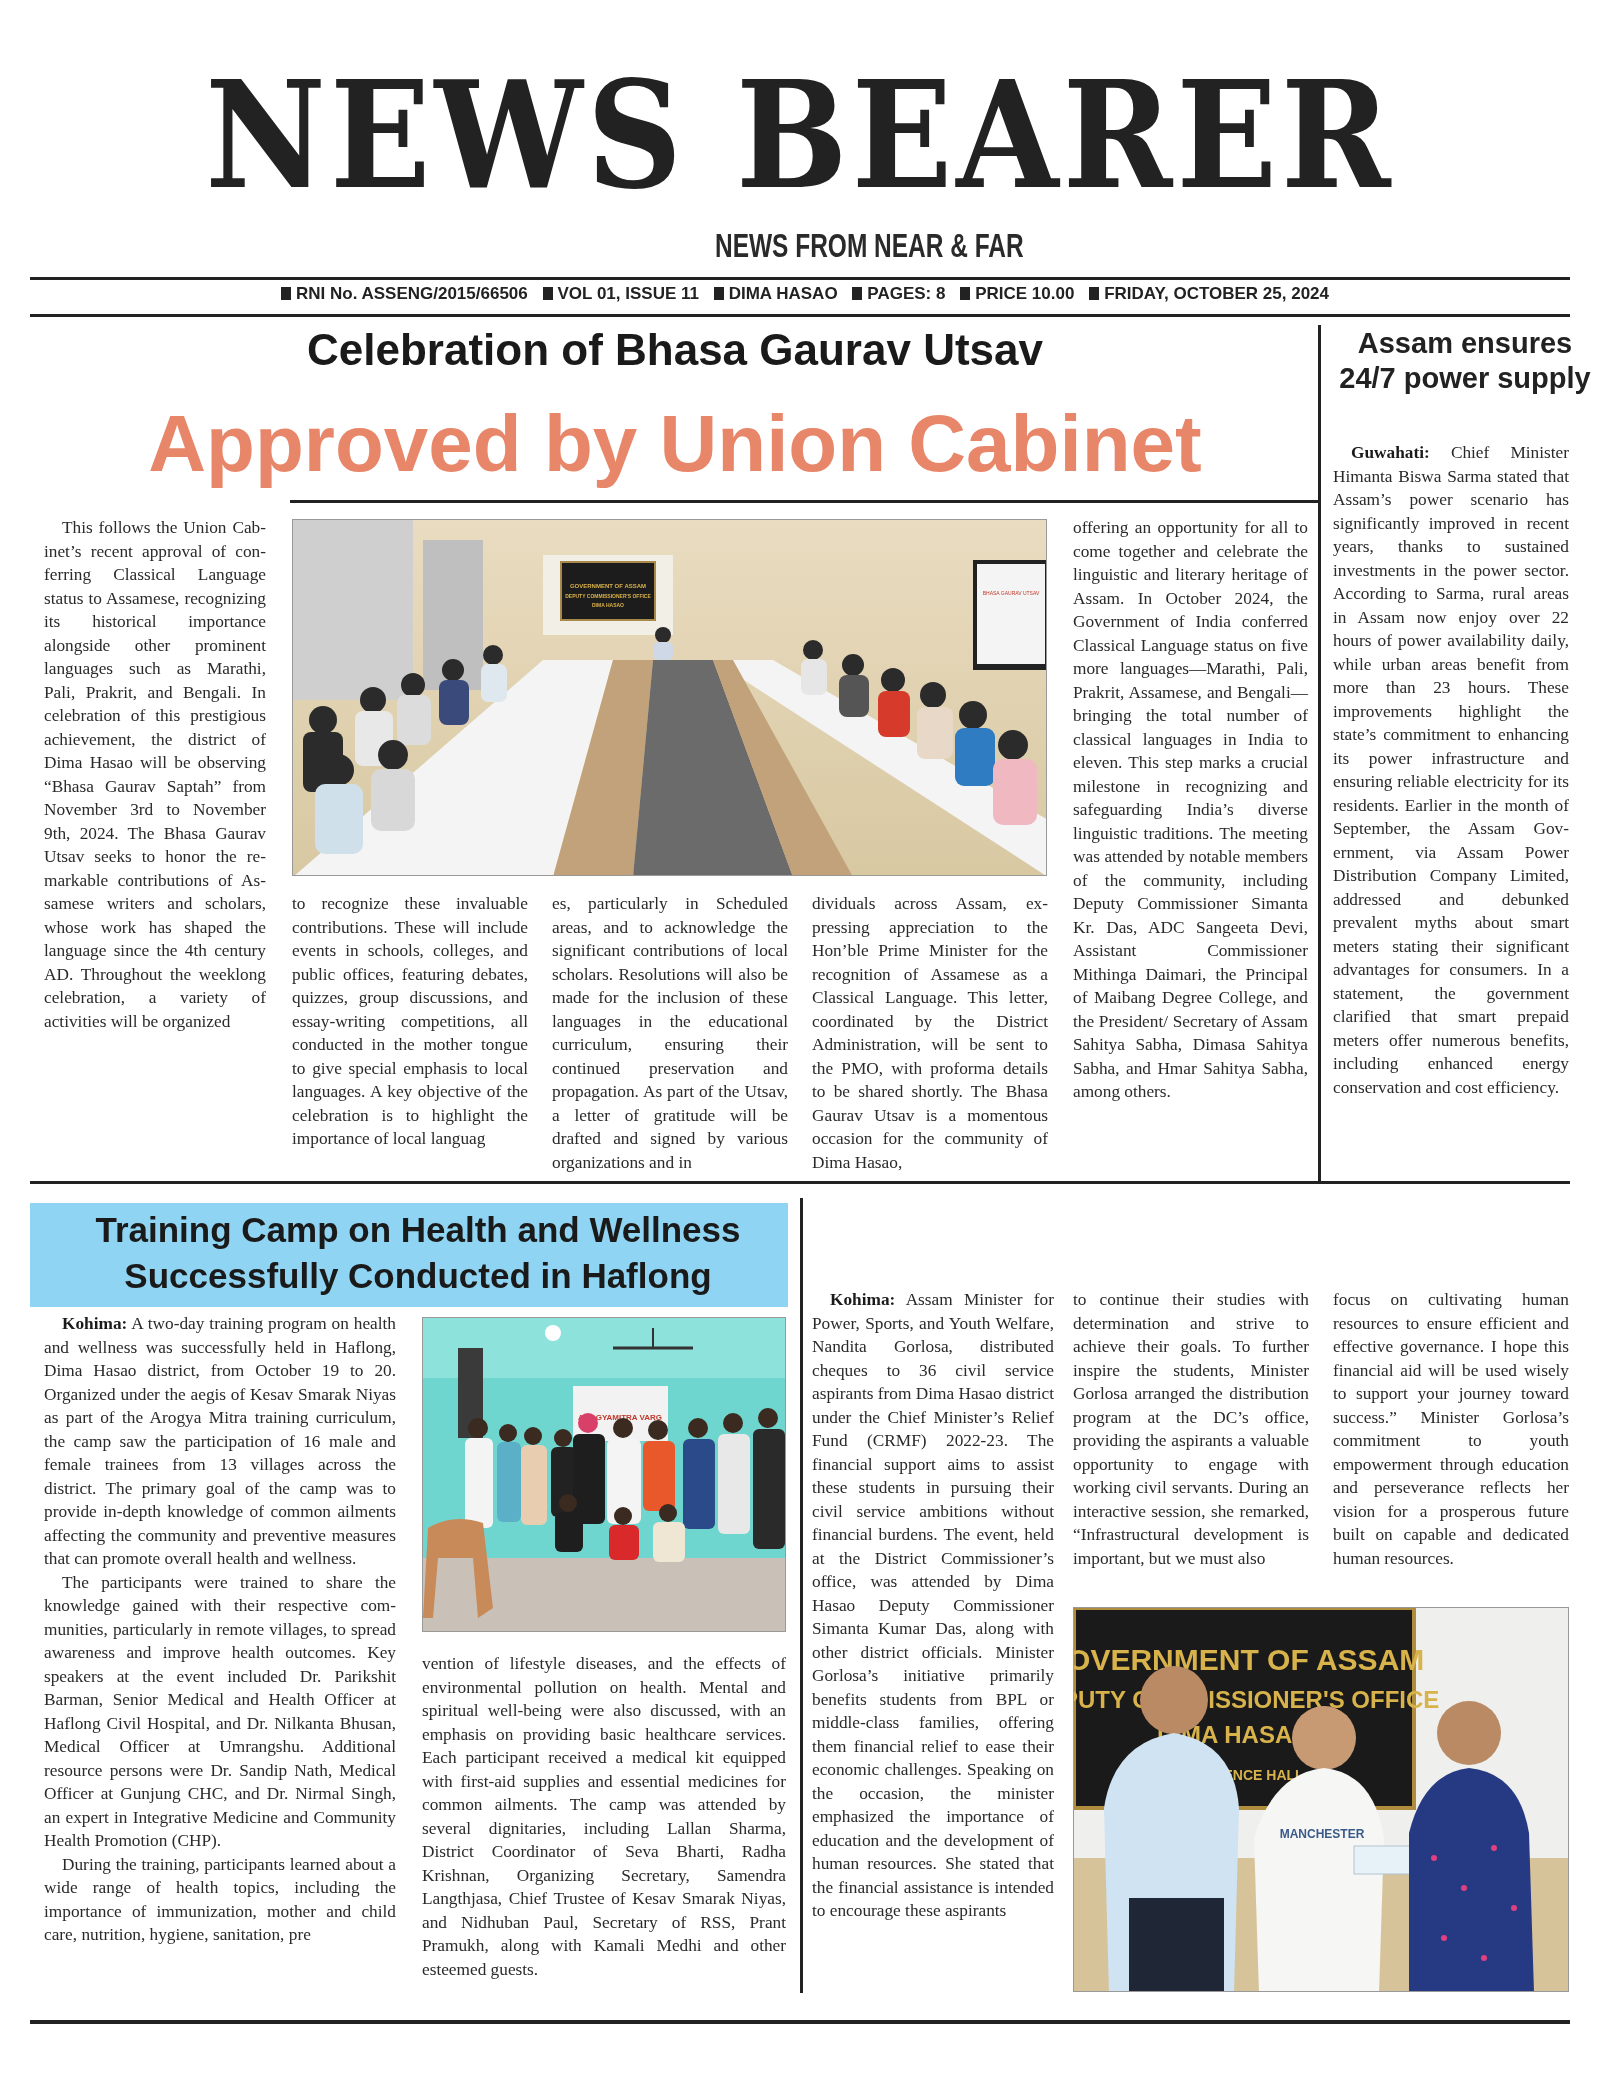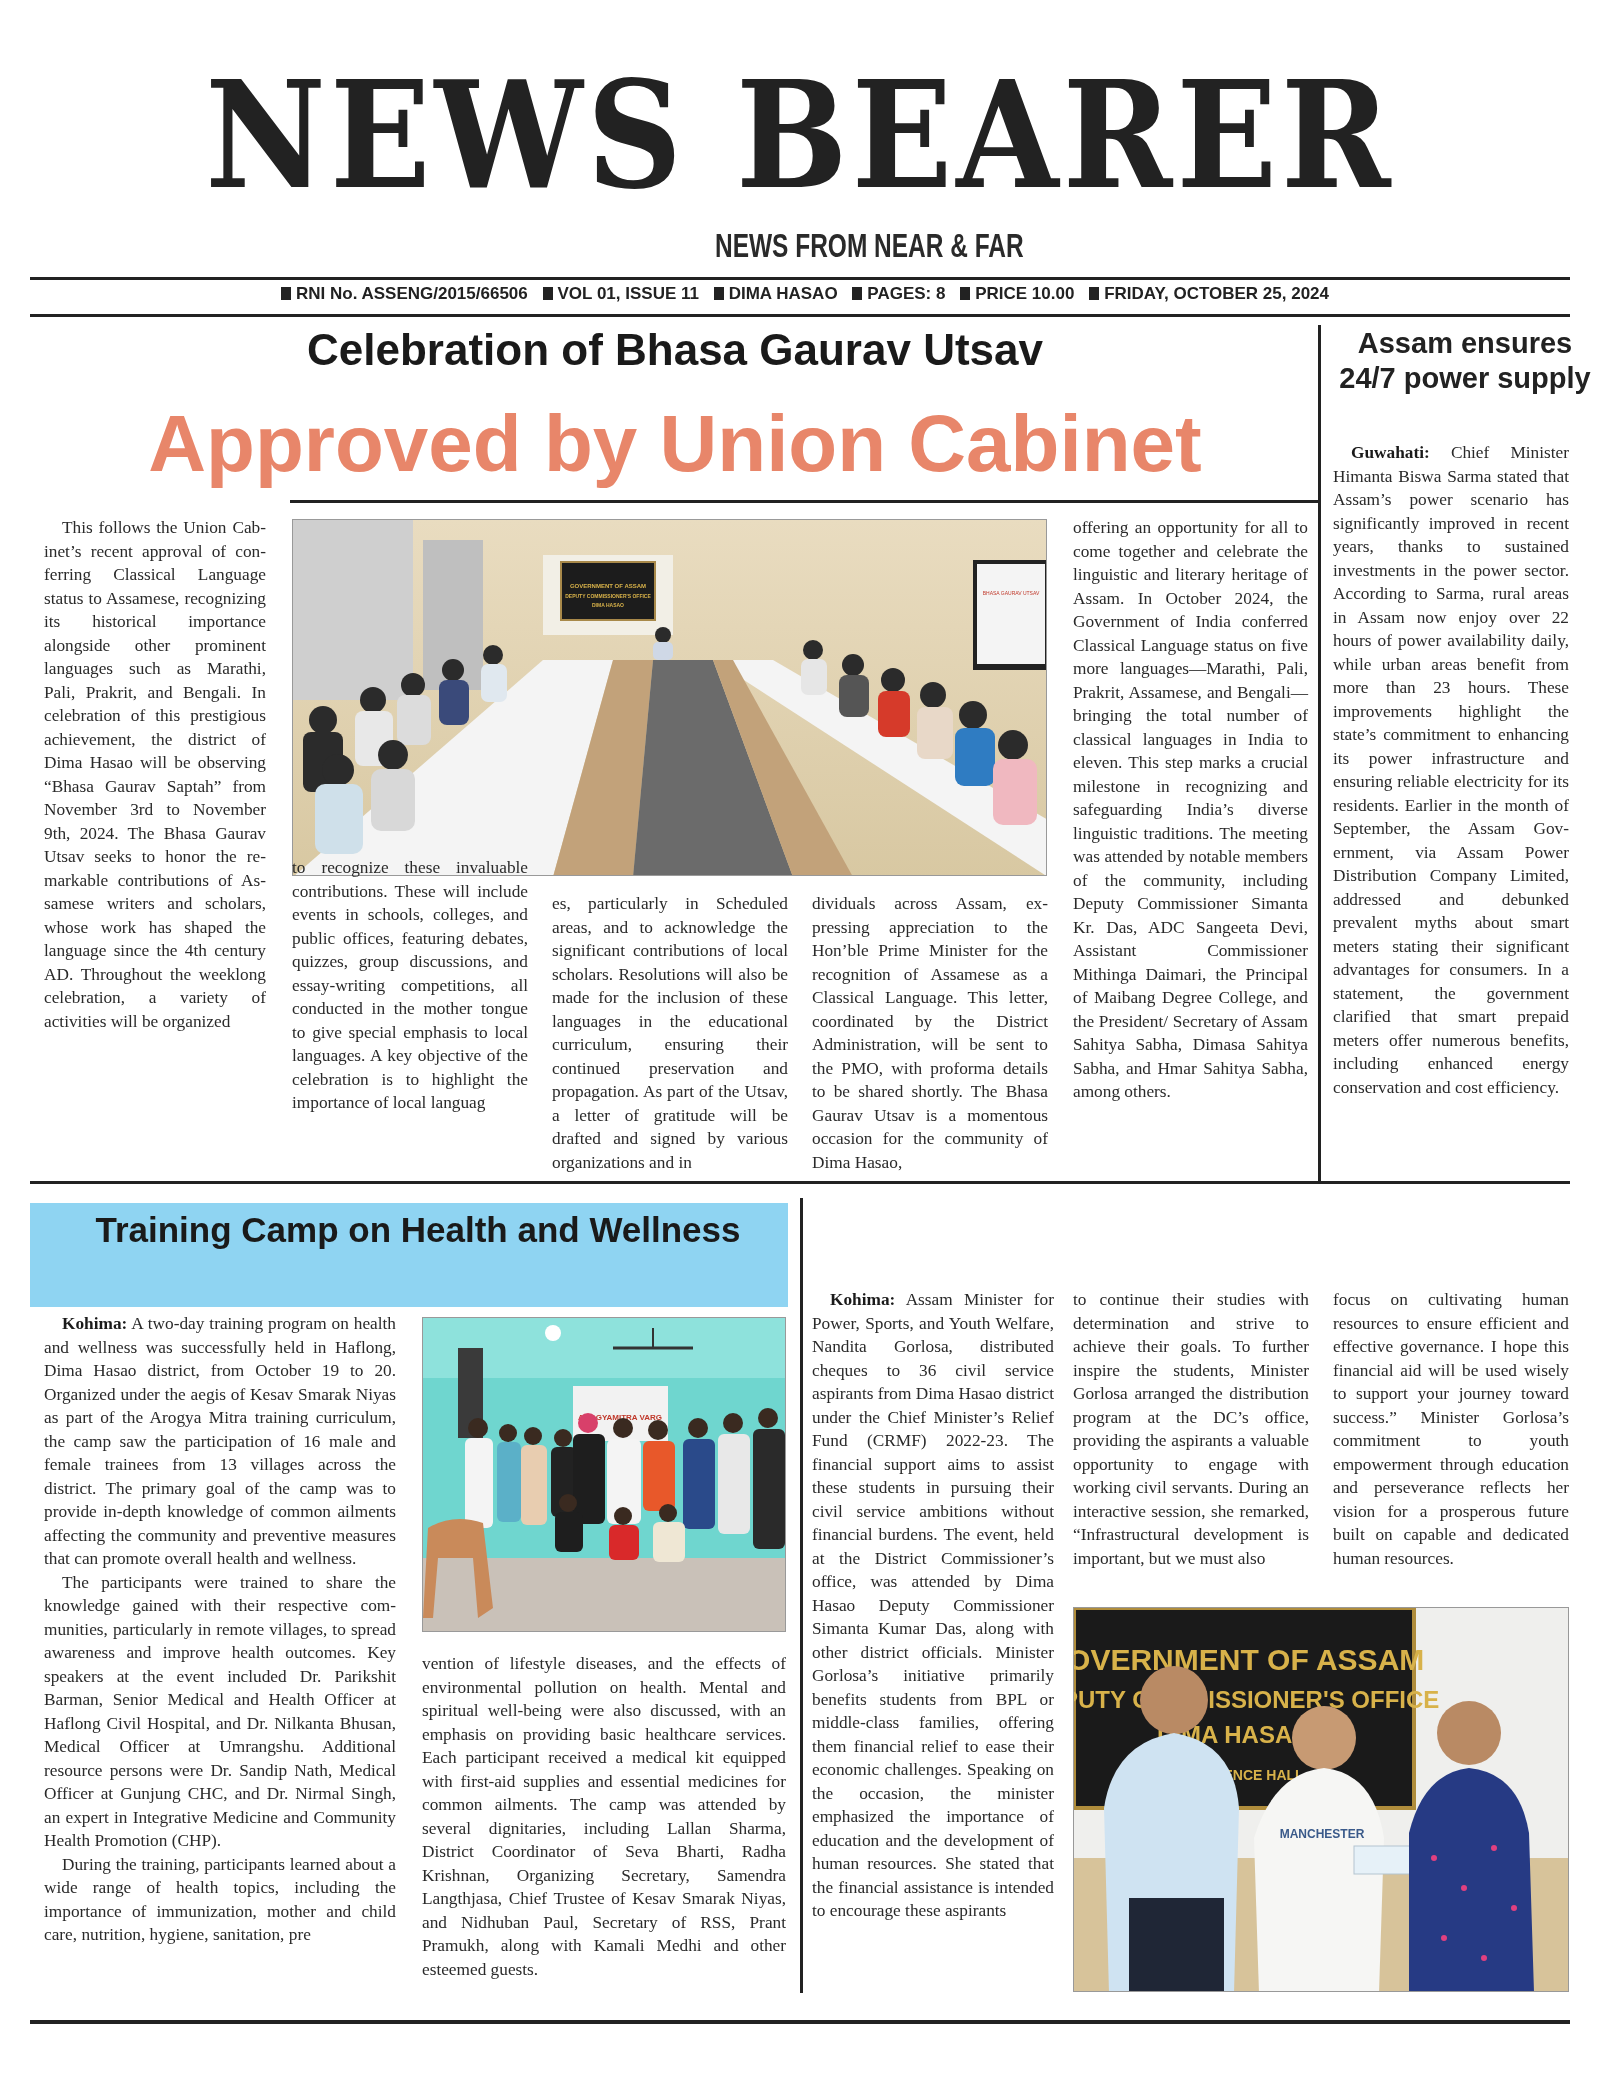--- a/index.html
+++ b/index.html
@@ -146,21 +146,21 @@
       <circle cx="640" cy="175" r="13"></circle>
         <rect x="624" y="187" width="36" height="52" rx="8" fill="#e8d8c8"></rect>
       <circle cx="680" cy="195" r="14"></circle>
         <rect x="662" y="208" width="40" height="58" rx="9" fill="#2f7cc2"></rect>
       <circle cx="720" cy="225" r="15"></circle>
         <rect x="700" y="239" width="44" height="66" rx="10" fill="#f0b8c0"></rect>
     </g>
   </svg>
 </div>
 
-<div class="col" style="left:292px; top:856px; width:236px;">
+<div class="col" style="left:292px; top:892px; width:236px;">
   <p>to recognize these invaluable contributions. These will in­clude events in schools, col­leges, and public offices, fea­turing debates, quizzes, group discussions, and essay-writing competitions, all conducted in the mother tongue to give special emphasis to local lan­guages. A key objective of the celebration is to highlight the importance of local languag­</p>
 </div>
 <div class="col" style="left:552px; top:892px; width:236px;">
   <p>es, particularly in Scheduled areas, and to acknowledge the significant contributions of lo­cal scholars. Resolutions will also be made for the inclusion of these languages in the edu­cational curriculum, ensuring their continued preservation and propagation. As part of the Utsav, a letter of gratitude will be drafted and signed by various organizations and in­</p>
 </div>
 <div class="col" style="left:812px; top:892px; width:236px;">
   <p>dividuals across Assam, ex­pressing appreciation to the Hon’ble Prime Minister for the recognition of Assamese as a Classical Language. This letter, coordinated by the Dis­trict Administration, will be sent to the PMO, with profor­ma details to be shared short­ly. The Bhasa Gaurav Utsav is a momentous occasion for the community of Dima Hasao,</p>
 </div>
 <div class="col" style="left:1073px; top:516px; width:235px;">
   <p>offering an opportunity for all to come together and cel­ebrate the linguistic and lit­erary heritage of Assam. In October 2024, the Govern­ment of India conferred Clas­sical Language status on five more languages—Marathi, Pali, Prakrit, Assamese, and Bengali—bringing the total number of classical languages in India to eleven. This step marks a crucial milestone in recognizing and safeguard­ing India’s diverse linguistic traditions. The meeting was attended by notable members of the community, including Deputy Commissioner Si­manta Kr. Das, ADC Sangee­ta Devi, Assistant Commis­sioner Mithinga Daimari, the Principal of Maibang Degree College, and the President/ Secretary of Assam Sahi­tya Sabha, Dimasa Sahitya Sabha, and Hmar Sahitya Sabha, among others.</p>
@@ -171,20 +171,21 @@
 <div class="abs side-h">Assam ensures 24/7 power supply</div>
 <div class="col" style="left:1333px; top:441px; width:236px;">
   <p class="ind"><b>Guwahati:</b><span> Chief Minister Himanta Biswa Sarma stated that Assam’s power scenario has significantly improved in recent years, thanks to sustained investments in the power sector. Accord­ing to Sarma, rural areas in Assam now enjoy over 22 hours of power availabili­ty daily, while urban areas benefit from more than 23 hours. These improvements highlight the state’s commit­ment to enhancing its power infrastructure and ensuring reliable electricity for its resi­dents. Earlier in the month of September, the Assam Gov­ernment, via Assam Power Distribution Company Lim­ited, addressed and debunked prevalent myths about smart meters stating their signifi­cant advantages for consum­ers. In a statement, the gov­ernment clarified that smart prepaid meters offer numer­ous benefits, including en­hanced energy conservation and cost efficiency.</span></p>
 </div>
 
 <div class="hrule" style="left:30px; width:1540px; top:1181px;"></div>
 
 <div class="abs health-box"></div>
 <div class="abs health-h">
   <div>Training Camp on Health and Wellness</div>
+  <div>Successfully Conducted in Haflong</div>
 </div>
 
 <div class="col" style="left:44px; top:1312px; width:352px;">
   <p class="ind"><b>Kohima:</b><span> A two-day training program on health and wellness was successfully held in Haflong, Dima Hasao district, from October 19 to 20. Organized under the aegis of Kes­av Smarak Niyas as part of the Arogya Mitra training curriculum, the camp saw the partic­ipation of 16 male and female trainees from 13 villages across the district. The primary goal of the camp was to provide in-depth knowledge of common ailments affecting the community and preventive measures that can promote overall health and wellness.</span></p>
   <p class="ind">The participants were trained to share the knowledge gained with their respective com­munities, particularly in remote villages, to spread awareness and improve health out­comes. Key speakers at the event included Dr. Parikshit Barman, Senior Medical and Health Officer at Haflong Civil Hospital, and Dr. Nil­kanta Bhusan, Medical Officer at Umrangshu. Additional resource persons were Dr. Sandip Nath, Medical Officer at Gunjung CHC, and Dr. Nirmal Singh, an expert in Integrative Medicine and Community Health Promotion (CHP).</p>
   <p class="ind">During the training, participants learned about a wide range of health topics, including the importance of immunization, mother and child care, nutrition, hygiene, sanitation, pre­</p>
 </div>
 
 <div class="photo" style="left:422px; top:1317px; width:364px; height:315px;">
   <svg width="364" height="315" viewBox="0 0 364 315">

